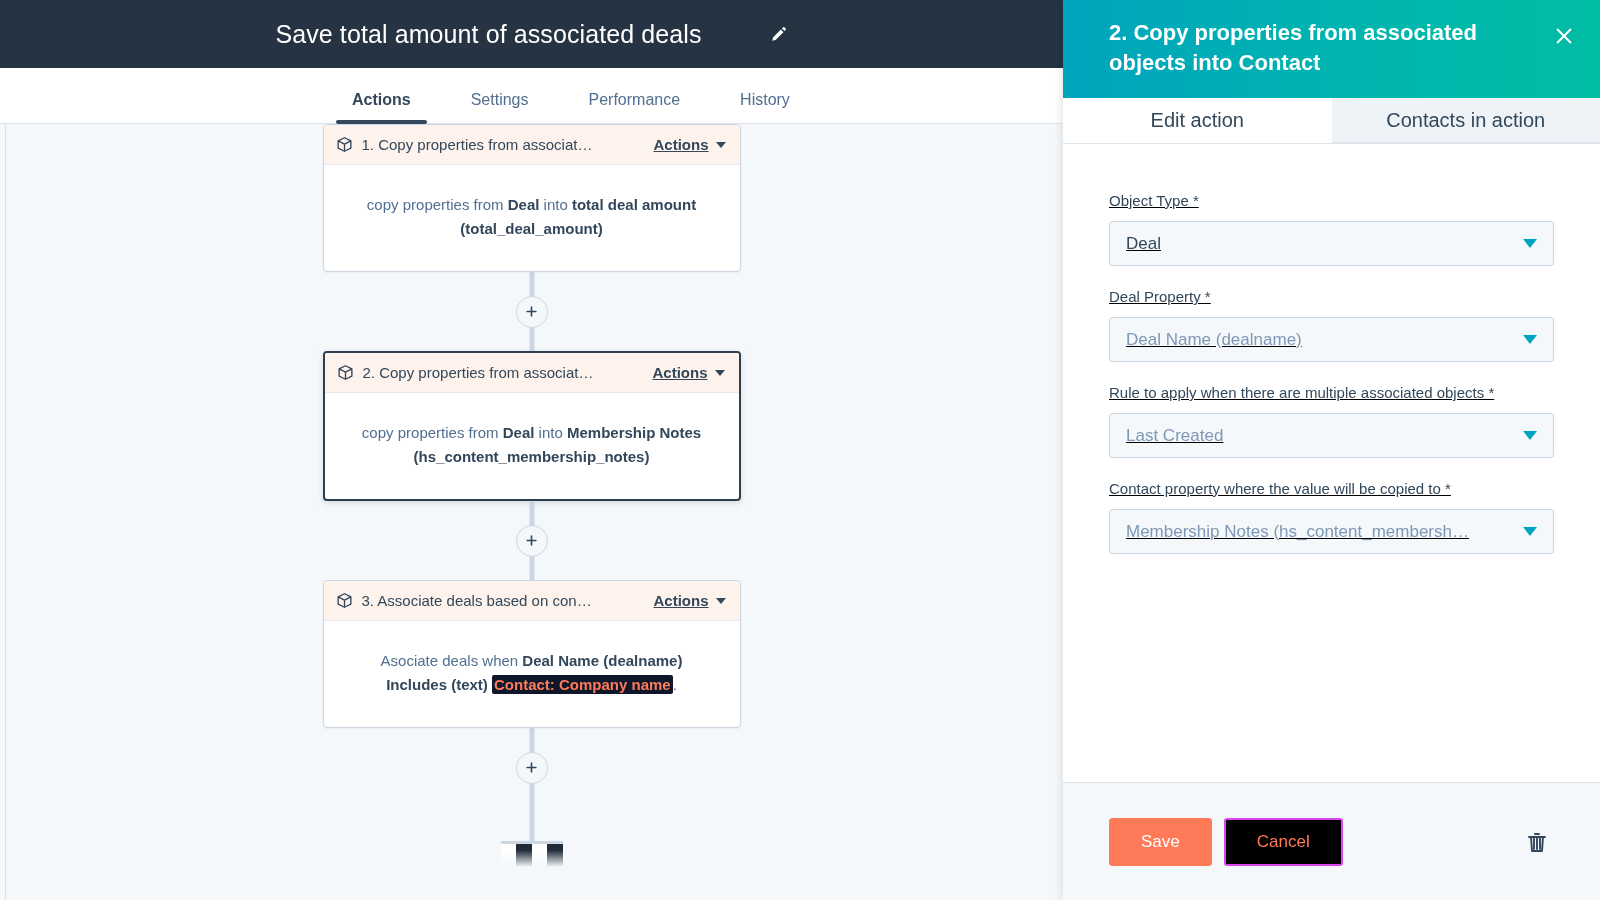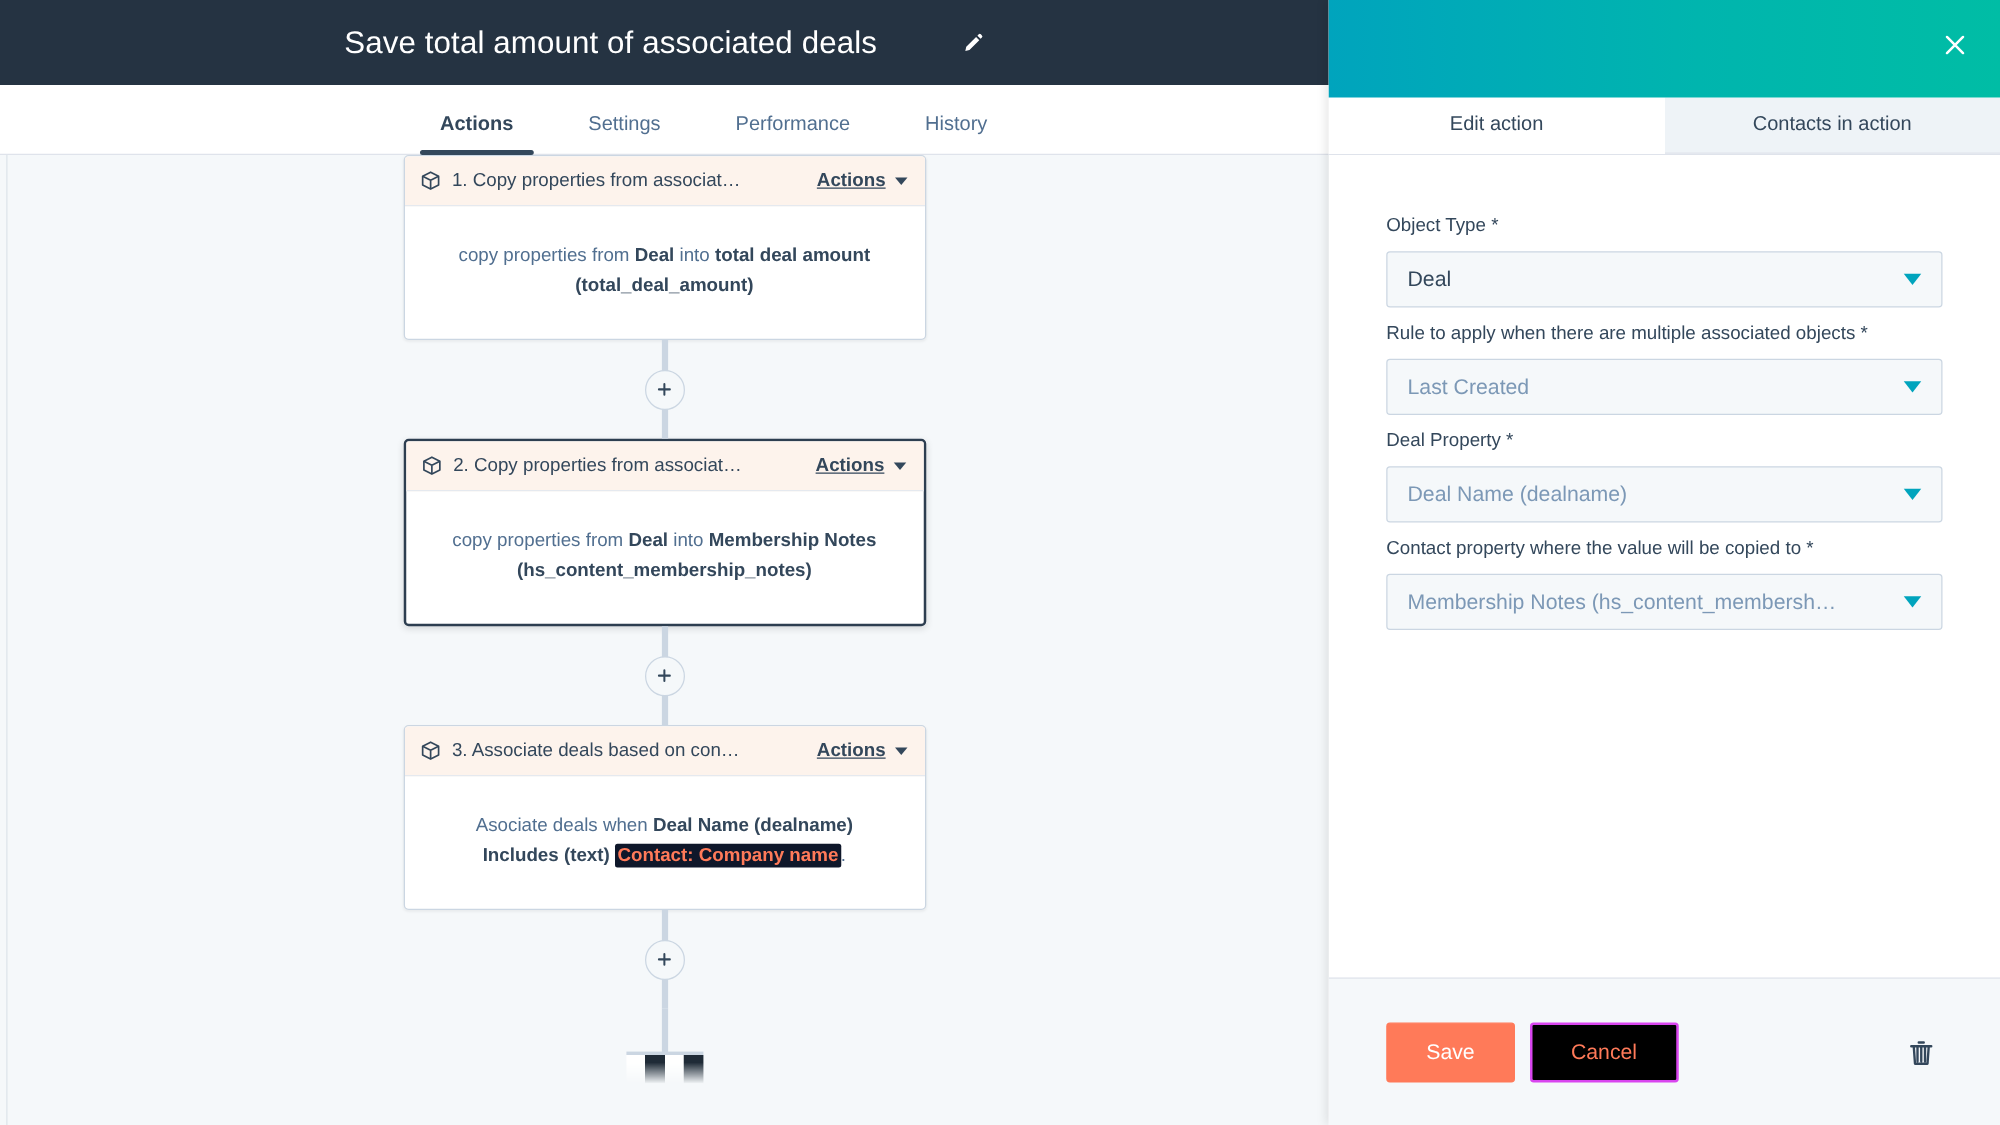--- a/index.html
+++ b/index.html
@@ -158,30 +158,30 @@
   }
   .panel-close {
     position: absolute; right: 22px; top: 22px;
     width: 28px; height: 28px; cursor: pointer;
     display: flex; align-items: center; justify-content: center;
   }
 
   .panel-tabs { display: flex; height: 46px; border-bottom: 1px solid #DFE3EB; }
   .ptab {
     flex: 1 1 50%; display: flex; align-items: center; justify-content: center;
-    font-size: 16px; color: #33475B; cursor: pointer;
+    font-size: 20px; color: #33475B; cursor: pointer;
     background: #EEF3F7; border-bottom: 1px solid #DFE3EB;
   }
   .ptab.active {
     background: #FFFFFF; color: #33475B;
     border-bottom: 1px solid #FFFFFF;
   }
 
   .panel-body { flex: 1 1 auto; padding: 44px 46px 0; overflow: hidden; }
-  .field { margin-bottom: 8px; }
+  .field { margin-bottom: 18px; text-decoration: underline; }
   .field-label {
     font-size: 15px; color: #33475B; line-height: 26px;
     margin-bottom: 7px; max-width: 400px;
   }
   .select {
     height: 45px; background: #F5F8FA;
     border: 1px solid #CBD6E2; border-radius: 3px;
     display: flex; align-items: center; padding: 0 16px;
     cursor: pointer;
   }
@@ -338,20 +338,21 @@
             <i></i>
         </div>
       </div>
 
     </div>
   </div>
 
   <div class="panel">
 
     <div class="panel-header">
+      <div class="panel-title">2. Copy properties from associated objects into Contact</div>
       <div class="panel-close">
         <svg width="22" height="22" viewBox="0 0 24 24" stroke="#FFFFFF" stroke-width="2.2" stroke-linecap="round">
           <path d="M5 5l14 14M19 5L5 19"></path>
         </svg>
       </div>
     </div>
 
     <div class="panel-tabs">
       <div class="ptab active">Edit action</div>
       <div class="ptab">Contacts in action</div>
@@ -361,31 +362,31 @@
 
       <div class="field">
         <div class="field-label">Object Type *</div>
         <div class="select">
           <span class="select-value filled">Deal</span>
           <span class="select-caret"></span>
         </div>
       </div>
 
       <div class="field">
+        <div class="field-label">Deal Property *</div>
+        <div class="select">
+          <span class="select-value">Deal Name (dealname)</span>
+          <span class="select-caret"></span>
+        </div>
+      </div>
+
+      <div class="field">
         <div class="field-label">Rule to apply when there are multiple associated objects *</div>
         <div class="select">
           <span class="select-value">Last Created</span>
-          <span class="select-caret"></span>
-        </div>
-      </div>
-
-      <div class="field">
-        <div class="field-label">Deal Property *</div>
-        <div class="select">
-          <span class="select-value">Deal Name (dealname)</span>
           <span class="select-caret"></span>
         </div>
       </div>
 
       <div class="field">
         <div class="field-label">Contact property where the value will be copied to *</div>
         <div class="select">
           <span class="select-value">Membership Notes (hs_content_membersh…</span>
           <span class="select-caret"></span>
         </div>

